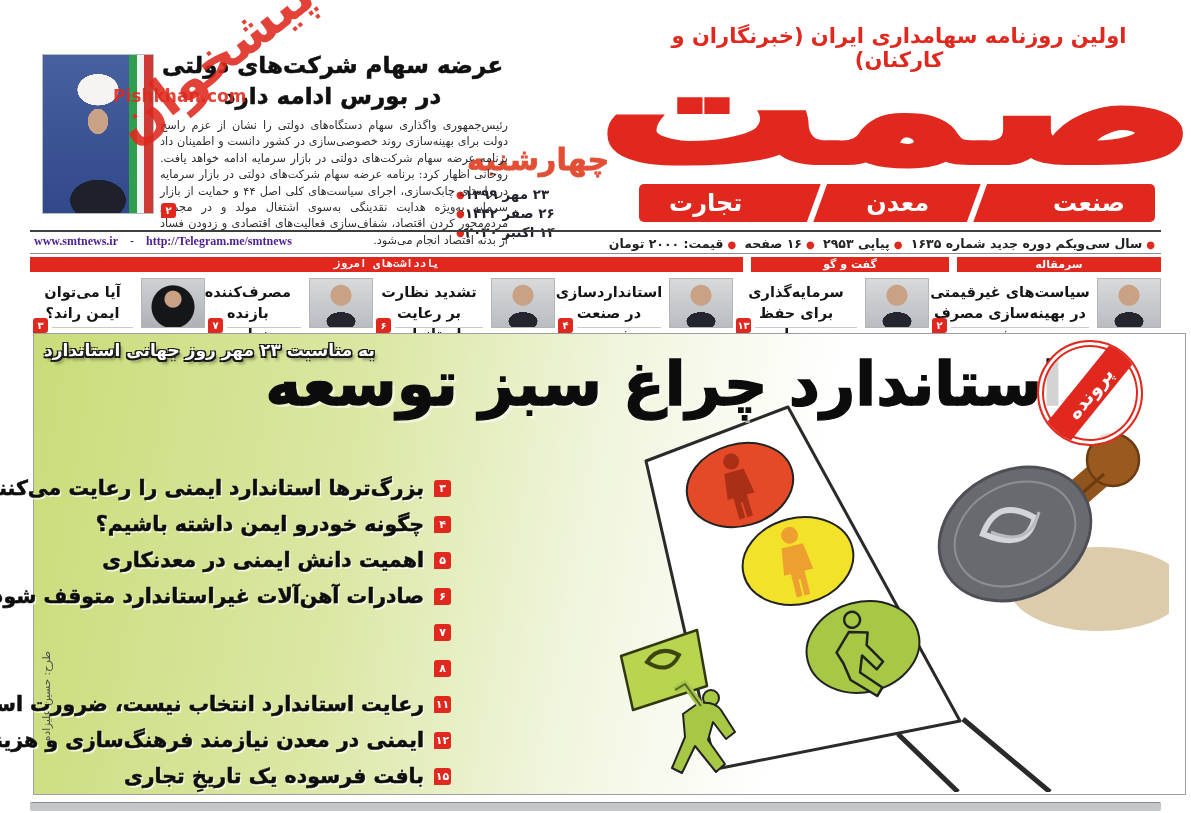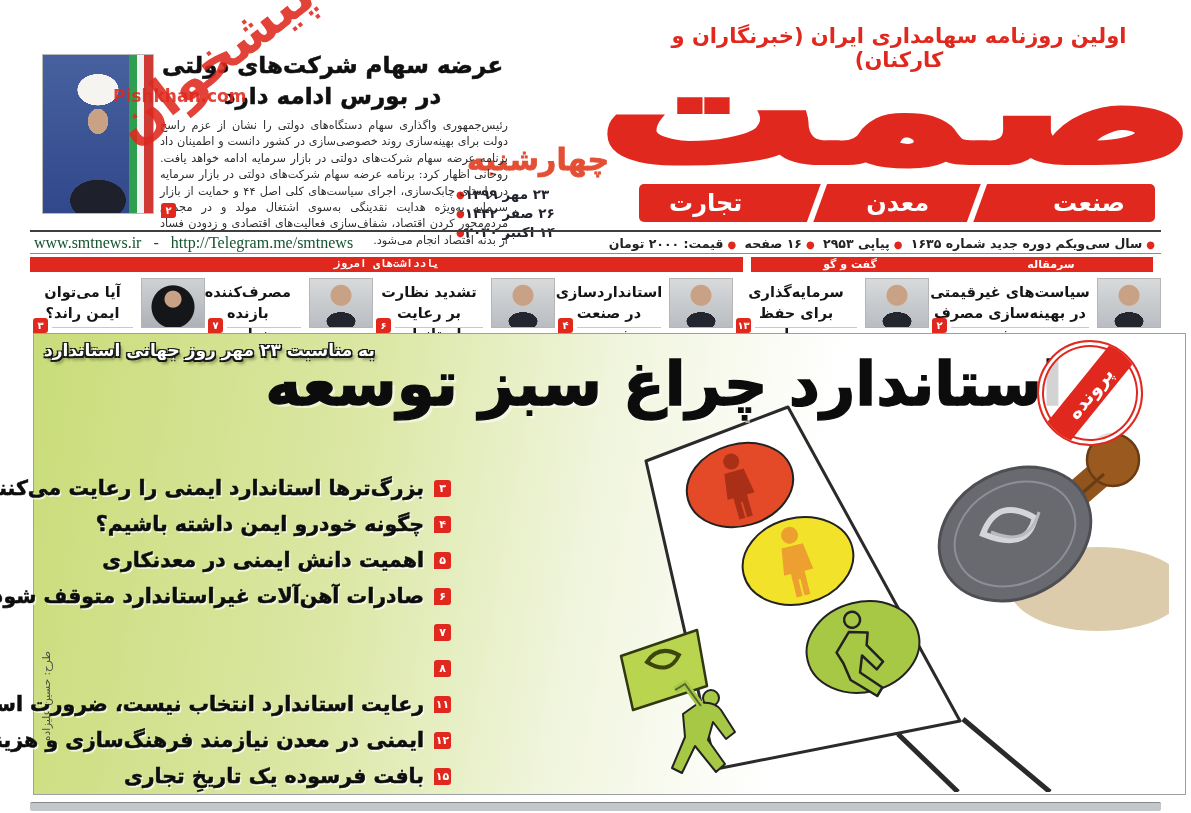--- a/index.html
+++ b/index.html
@@ -48,32 +48,32 @@
 
   
   .watermark { position:absolute; left:95px; top:-6px; width:220px; height:150px; z-index:60; pointer-events:none; }
   .wm-fa { position:absolute; left:2px; top:34px; font-size:54px; font-weight:bold; color:#e0281e;
            transform:rotate(-38deg); opacity:.88; white-space:nowrap; }
   .wm-en { position:absolute; left:18px; top:92px; font-size:17px; font-weight:bold; color:#e0281e; opacity:.88; }
 
   
   .rule1 { position:absolute; left:30px; right:30px; top:230px; border-top:2px solid #3f3f3f; }
   .links-row { position:absolute; left:34px; top:234px; font-family:"Liberation Serif", serif;
-               font-size:16px; color:#14532d; }
+               font-size:12px; color:#4c1d95;font-weight:bold; }
   .links-row .dash { margin:0 12px; }
   .issue-row { position:absolute; right:32px; top:236px; direction:rtl; font-size:12.5px;
                font-weight:bold; color:#222; }
   .issue-row .bullet { color:#e0281e; font-size:10px; margin:0 4px; }
   .rule2 { position:absolute; left:30px; right:30px; top:253px; border-top:1px solid #8a8a8a; }
 
   
   .strip { position:absolute; left:30px; top:257px; width:1131px; height:73px; }
   .s-bar { position:absolute; top:0; height:15px; background:#e0281e; color:#fff; font-size:11px;
            font-weight:bold; text-align:center; line-height:15px; direction:rtl; }
-  .bar-editorial { right:8px; width:204px; }
+  .bar-editorial { right:0; width:204px; }
   .bar-interview { right:212px; width:198px;margin-left:40px; }
   .bar-notes { left:0; width:713px;font-family:Liberation Mono, monospace; }
   .s-items { position:absolute; top:21px; left:0; right:0; bottom:0; display:flex; direction:rtl; }
   .s-item { position:relative; display:flex; direction:rtl; }
   .s-item::after { content:""; position:absolute; left:22px; right:72px; bottom:2px; border-bottom:1px solid #c9c9c9; }
   .w0 { width:232px; } .w1 { width:196px; } .w2 { width:178px; } .w3 { width:182px; } .w4 { width:168px;gap:12px; } .w5 { width:175px; }
   .mug { width:64px; height:50px; flex:none; border:1px solid #b5b5b5; margin-left:6px;
       background:
         radial-gradient(circle 11px at 50% 34%, #c9a184 0 10px, rgba(0,0,0,0) 11px),
         radial-gradient(ellipse 24px 15px at 50% 88%, #23262e 0 60%, rgba(0,0,0,0) 61%),

